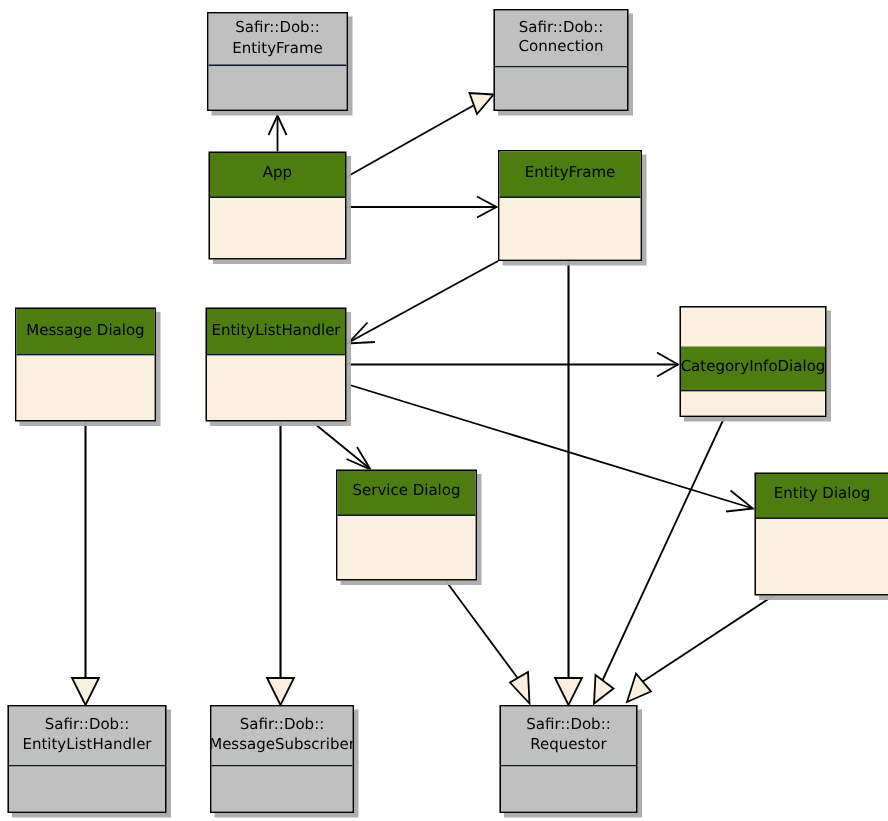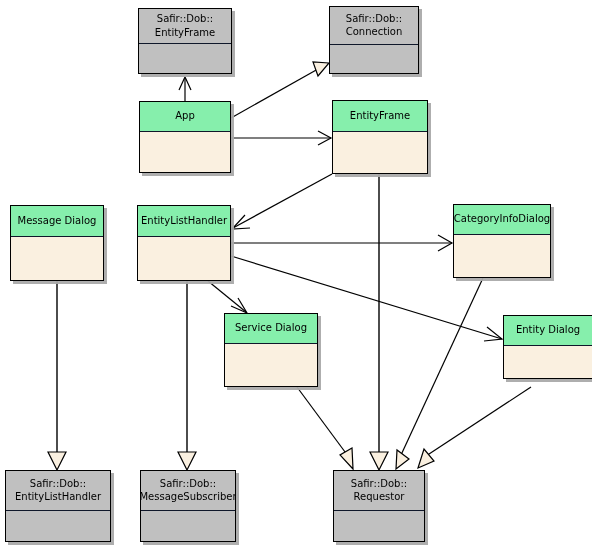--- a/index.html
+++ b/index.html
@@ -63,21 +63,21 @@
   .uml-class.lib .name-compartment {
     background: #c0c0c0;
   }
   .uml-class.lib .attr-compartment {
     background: #c0c0c0;
   }
   .uml-class.app {
     background: #faf0e0;
   }
   .uml-class.app .name-compartment {
-    background: #86efac;
+    background: #4d7c0f;
   }
   .uml-class.app .attr-compartment {
     background: #faf0e0;
   }
   .ns-line { display: block; }
 </style>
 </head>
 <body>
 
 <div id="diagram-root">
@@ -170,28 +170,28 @@
       </div>
       <div class="uml-class app" style="left: 137px; top: 205px; width: 94px; height: 76px;">
         <div class="name-compartment" style="height: 31px; flex: 0 0 31px;"><span class="ns-line">EntityListHandler</span></div>
         <div class="attr-compartment"></div>
       </div>
       <div class="uml-class app" style="left: 10px; top: 205px; width: 94px; height: 76px;">
         <div class="name-compartment" style="height: 31px; flex: 0 0 31px;"><span class="ns-line">Message Dialog</span></div>
         <div class="attr-compartment"></div>
       </div>
       <div class="uml-class app" style="left: 453px; top: 204px; width: 98px; height: 74px;">
-        <div class="name-compartment" style="height: 30px; flex: 0 0 30px;"><span class="ns-line">CategoryInfoDialog</span></div>
+        <div class="name-compartment" style="height: 30px; flex: 0 0 30px; margin-top: 26px;"><span class="ns-line">CategoryInfoDialog</span></div>
         <div class="attr-compartment"></div>
       </div>
       <div class="uml-class app" style="left: 224px; top: 313px; width: 94px; height: 74px;">
         <div class="name-compartment" style="height: 30px; flex: 0 0 30px;"><span class="ns-line">Service Dialog</span></div>
         <div class="attr-compartment"></div>
       </div>
-      <div class="uml-class app" style="left: 503px; top: 315px; width: 90px; height: 64px;">
+      <div class="uml-class app" style="left: 503px; top: 315px; width: 90px; height: 82px;">
         <div class="name-compartment" style="height: 30px; flex: 0 0 30px;"><span class="ns-line">Entity Dialog</span></div>
         <div class="attr-compartment"></div>
       </div>
       <div class="uml-class lib" style="left: 5px; top: 470px; width: 106px; height: 72px;">
         <div class="name-compartment" style="height: 40px; flex: 0 0 40px;"><span class="ns-line">Safir::Dob::</span><span class="ns-line">EntityListHandler</span></div>
         <div class="attr-compartment"></div>
       </div>
       <div class="uml-class lib" style="left: 140px; top: 470px; width: 96px; height: 72px;">
         <div class="name-compartment" style="height: 40px; flex: 0 0 40px;"><span class="ns-line">Safir::Dob::</span><span class="ns-line">MessageSubscriber</span></div>
         <div class="attr-compartment"></div>

